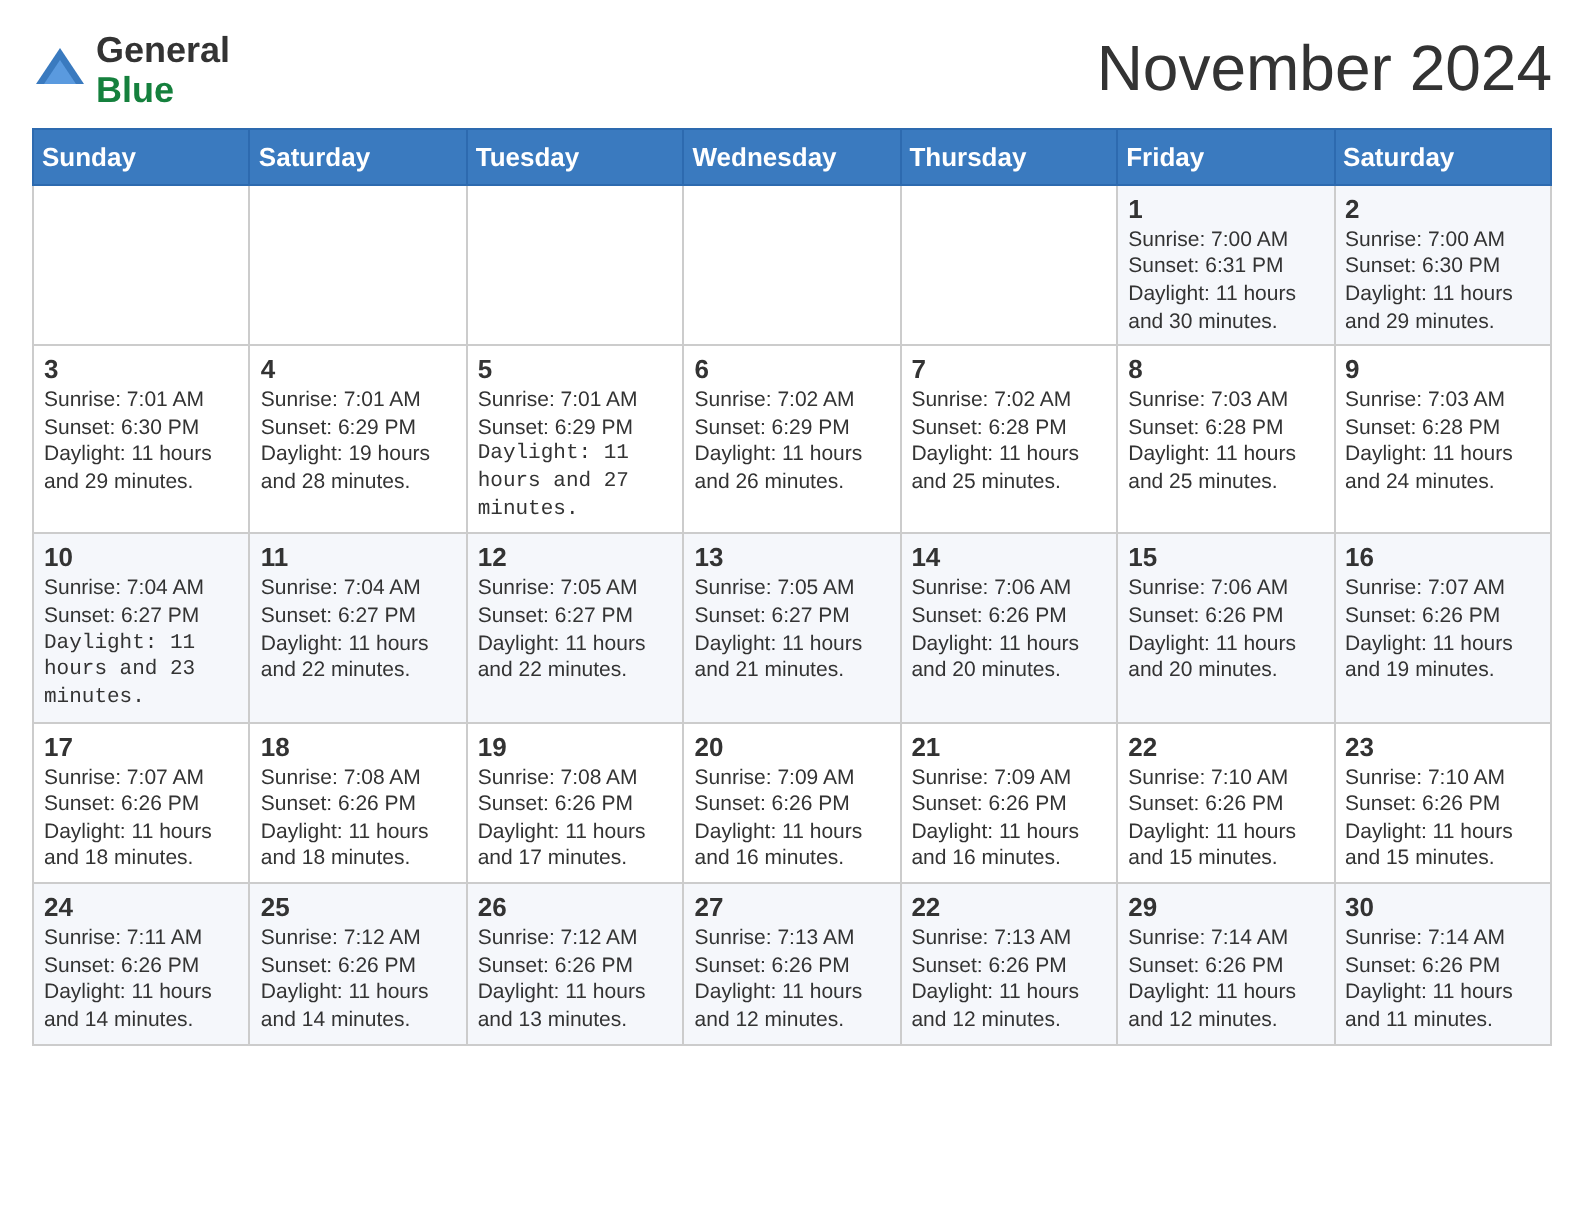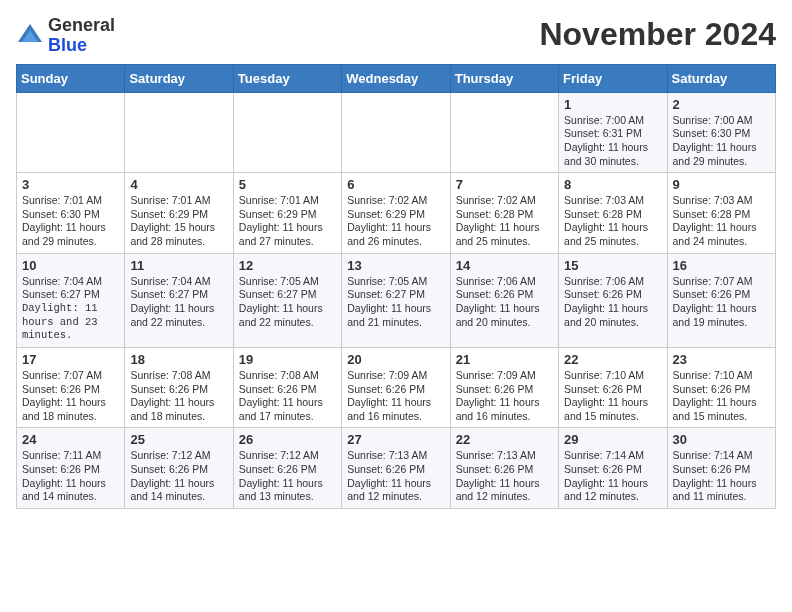--- a/index.html
+++ b/index.html
@@ -27,32 +27,32 @@
       line-height: 1.1;
     }
     .logo-general {
       font-size: 18px;
       font-weight: bold;
       color: #333;
     }
     .logo-blue {
       font-size: 18px;
       font-weight: bold;
-      color: #1d4ed8;
+      color: #15803d;
     }
     .logo-icon {
       width: 28px;
       height: 28px;
     }
     .title-section {
       text-align: right;
     }
     .month-title {
       font-size: 32px;
-      font-weight: bold;
+      font-weight: normal;
       color: #333;
     }
     .location-title {
       font-size: 16px;
       color: #555;
     }
     .calendar-table {
       width: 100%;
       border-collapse: collapse;
       table-layout: fixed;
@@ -146,27 +146,27 @@
         <td>
           <span class="day-num">3</span>
           <div style="line-height: 1.3;">Sunrise: 7:01 AM</div>
           <div style="line-height: 1.3;">Sunset: 6:30 PM</div>
           <div style="line-height: 1.3;">Daylight: 11 hours and 29 minutes.</div>
         </td>
         <td>
           <span class="day-num">4</span>
           <div style="line-height: 1.3;">Sunrise: 7:01 AM</div>
           <div style="line-height: 1.3;">Sunset: 6:29 PM</div>
-          <div style="line-height: 1.3;">Daylight: 15 hours and 28 minutes.</div>
+          <div style="line-height: 1.3;">Daylight: 19 hours and 28 minutes.</div>
         </td>
         <td>
           <span class="day-num">5</span>
           <div style="line-height: 1.3;">Sunrise: 7:01 AM</div>
           <div style="line-height: 1.3;">Sunset: 6:29 PM</div>
-          <div style="line-height: 1.3;">Daylight: 11 hours and 27 minutes.</div>
+          <div style="line-height: 1.3; font-family: Liberation Mono, monospace;">Daylight: 11 hours and 27 minutes.</div>
         </td>
         <td>
           <span class="day-num">6</span>
           <div style="line-height: 1.3;">Sunrise: 7:02 AM</div>
           <div style="line-height: 1.3;">Sunset: 6:29 PM</div>
           <div style="line-height: 1.3;">Daylight: 11 hours and 26 minutes.</div>
         </td>
         <td>
           <span class="day-num">7</span>
           <div style="line-height: 1.3;">Sunrise: 7:02 AM</div>

